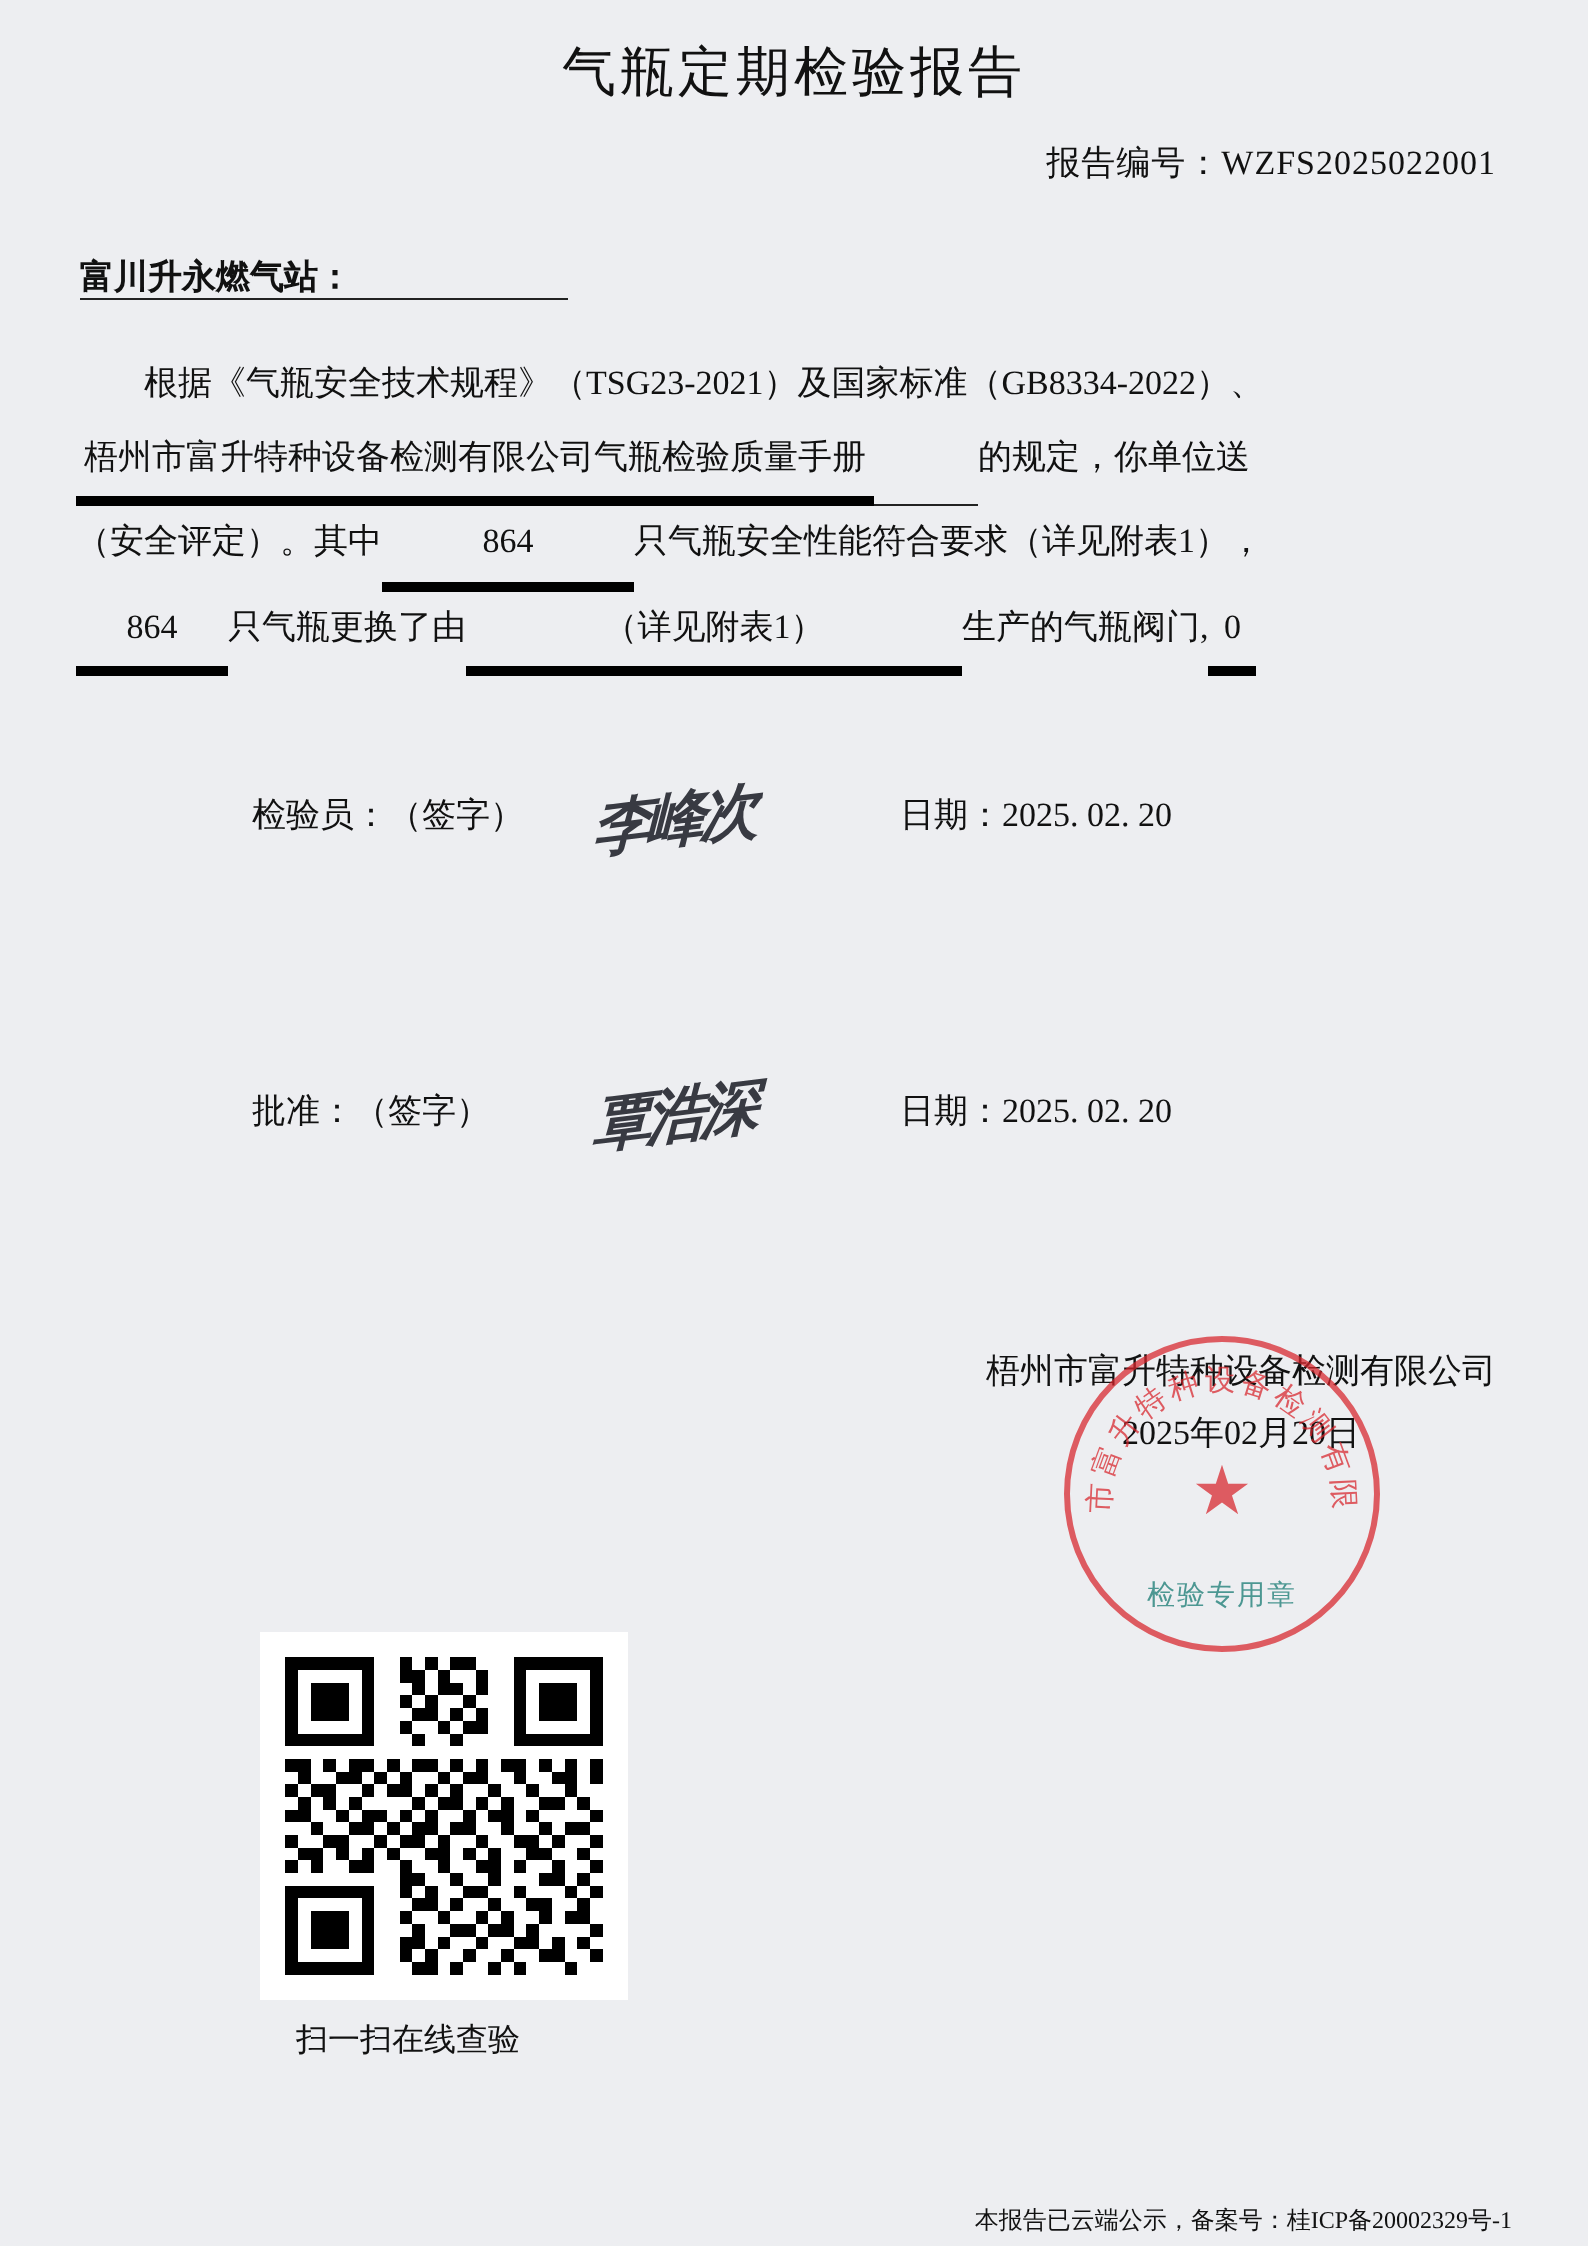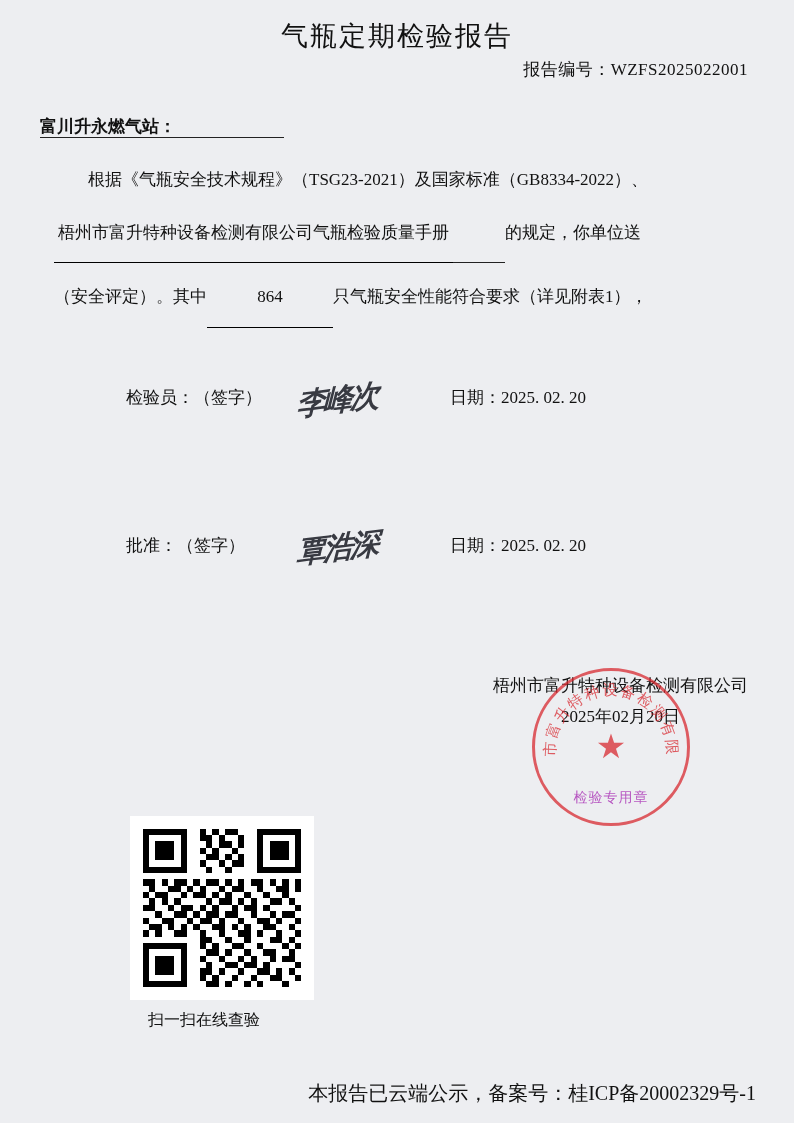--- a/index.html
+++ b/index.html
@@ -26,21 +26,21 @@
     text-align: center;
     font-size: 27px;
     font-weight: normal;
     letter-spacing: 2px;
     margin-top: 18px;
     font-family: "DejaVu Sans", sans-serif;
   }
   .report-no {
     text-align: right;
     font-size: 17px;
-    margin-top: 4px;
+    margin-top: 16px;
     padding-right: 8px;
     letter-spacing: 0.5px;
   }
   .addressee {
     margin-top: 34px;
     font-size: 17px;
     margin-left: 2px;
     font-weight: bold;
   }
   .addressee .name {
@@ -54,29 +54,29 @@
     height: 17px;
     vertical-align: bottom;
   }
   .body-text {
     margin-top: 24px;
     font-size: 17px;
     line-height: 2.15;
     text-align: justify;
   }
   .body-text p {
-    margin: 16px;
+    margin: 0;
   }
   .indent {
     display: inline-block;
     width: 34px;
   }
   .ul {
-    border-bottom: 1px solid #000000;
-    padding: 0 4px 11px 4px;
+    border-bottom: 5px solid #000000;
+    padding: 0 4px 1px 4px;
     display: inline-block;
     text-align: center;
   }
   .ul-blank {
     border-bottom: 1px solid #222;
     display: inline-block;
     height: 18px;
     vertical-align: bottom;
   }
   .sign-block {
@@ -141,21 +141,21 @@
     color: #d8232a;
     font-size: 34px;
     line-height: 1;
   }
   .seal .seal-bottom {
     position: absolute;
     left: 0;
     right: 0;
     bottom: 16px;
     text-align: center;
-    color: #a21caf;
+    color: #0f766e;
     font-size: 14px;
     letter-spacing: 1px;
     font-family: "DejaVu Sans", sans-serif;
   }
   .seal .arc {
     position: absolute;
     left: 0;
     top: 0;
     width: 152px;
     height: 152px;
@@ -182,23 +182,23 @@
     display: block;
   }
   .qr-caption {
     font-size: 16px;
     margin-top: 10px;
   }
   .footer {
     position: absolute;
     left: 0;
     right: 38px;
-    bottom: 34px;
+    bottom: 22px;
     text-align: right;
-    font-size: 20px;
+    font-size: 12px;
   }
 </style>
 </head>
 <body>
 
 <div class="page">
 
   <div class="doc-title">气瓶定期检验报告</div>
 
   <div class="report-no">
@@ -206,20 +206,21 @@
   </div>
 
   <div class="addressee">
     <span class="name">富川升永燃气站：</span><span class="tail"></span>
   </div>
 
   <div class="body-text">
     <p><span class="indent"></span><span>根据《气瓶安全技术规程》（TSG23-2021）及国家标准（GB8334-2022）、</span></p>
     <p><span class="ul" style="min-width:330px">梧州市富升特种设备检测有限公司气瓶检验质量手册</span><span class="ul-blank" style="width:52px"></span><span>的规定，你单位送</span></p>
     <p><span>（安全评定）。其中</span><span class="ul" style="min-width:118px">864</span><span>只气瓶安全性能符合要求（详见附表1），</span></p>
+    <p><span class="ul" style="min-width:68px">864</span><span>只气瓶更换了由</span><span class="ul" style="min-width:240px">（详见附表1）</span><span>生产的气瓶阀门,</span><span class="ul" style="min-width:16px">0</span></p>
   </div>
 
   <div class="sign-block">
     <div class="sign-row">
       <span class="sign-label">检验员：（签字）</span>
       <span class="sign-script">李峰次</span>
       <span class="sign-date"><span>日期：</span><span>2025. 02. 20</span></span>
     </div>
     <div class="sign-row second">
       <span class="sign-label">批准：（签字）</span>

